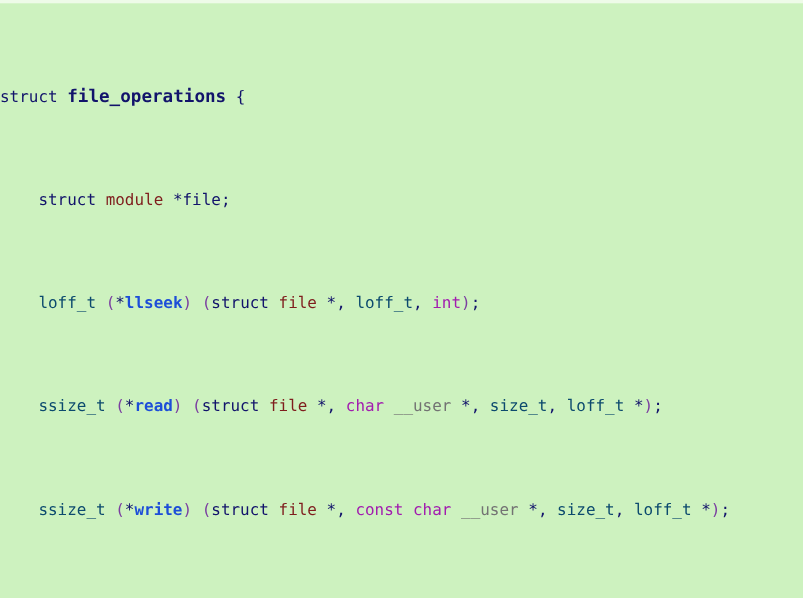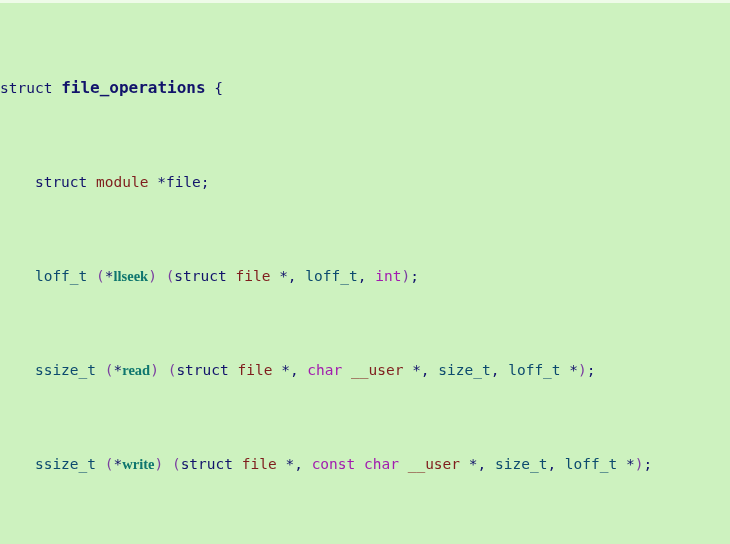--- a/index.html
+++ b/index.html
@@ -36,24 +36,24 @@
     letter-spacing:0px;
   }
   .line.first{
     font-size:14.5px;
   }
   
   .kw      { color:#12136b; font-weight:normal; }      
   .kw2     { color:#a21caf; }                        
   .typ     { color:#0c4a6e; }                        
   .id      { color:#7f1d1d; }                        
-  .fn      { color:#0f766e; font-weight:bold;font-family:Liberation Serif, serif; }      
+  .fn      { color:#1d4ed8; font-weight:bold; }      
   .pun     { color:#7b3fa0; }                        
   .op      { color:#12136b; }                        
-  .usr     { color:#7f1d1d; }      
+  .usr     { color:#737373; }      
   .hdr     { color:#12136b; font-weight:bold; font-size:16px; }
 </style>
 </head>
 <body style="background: rgb(205, 242, 191);">
 
 <div id="code-surface" style="background: rgb(205, 242, 191);">
 
   <div id="top-strip" style="background: rgb(238, 251, 232);"></div>
 
   <div id="code-lines">

